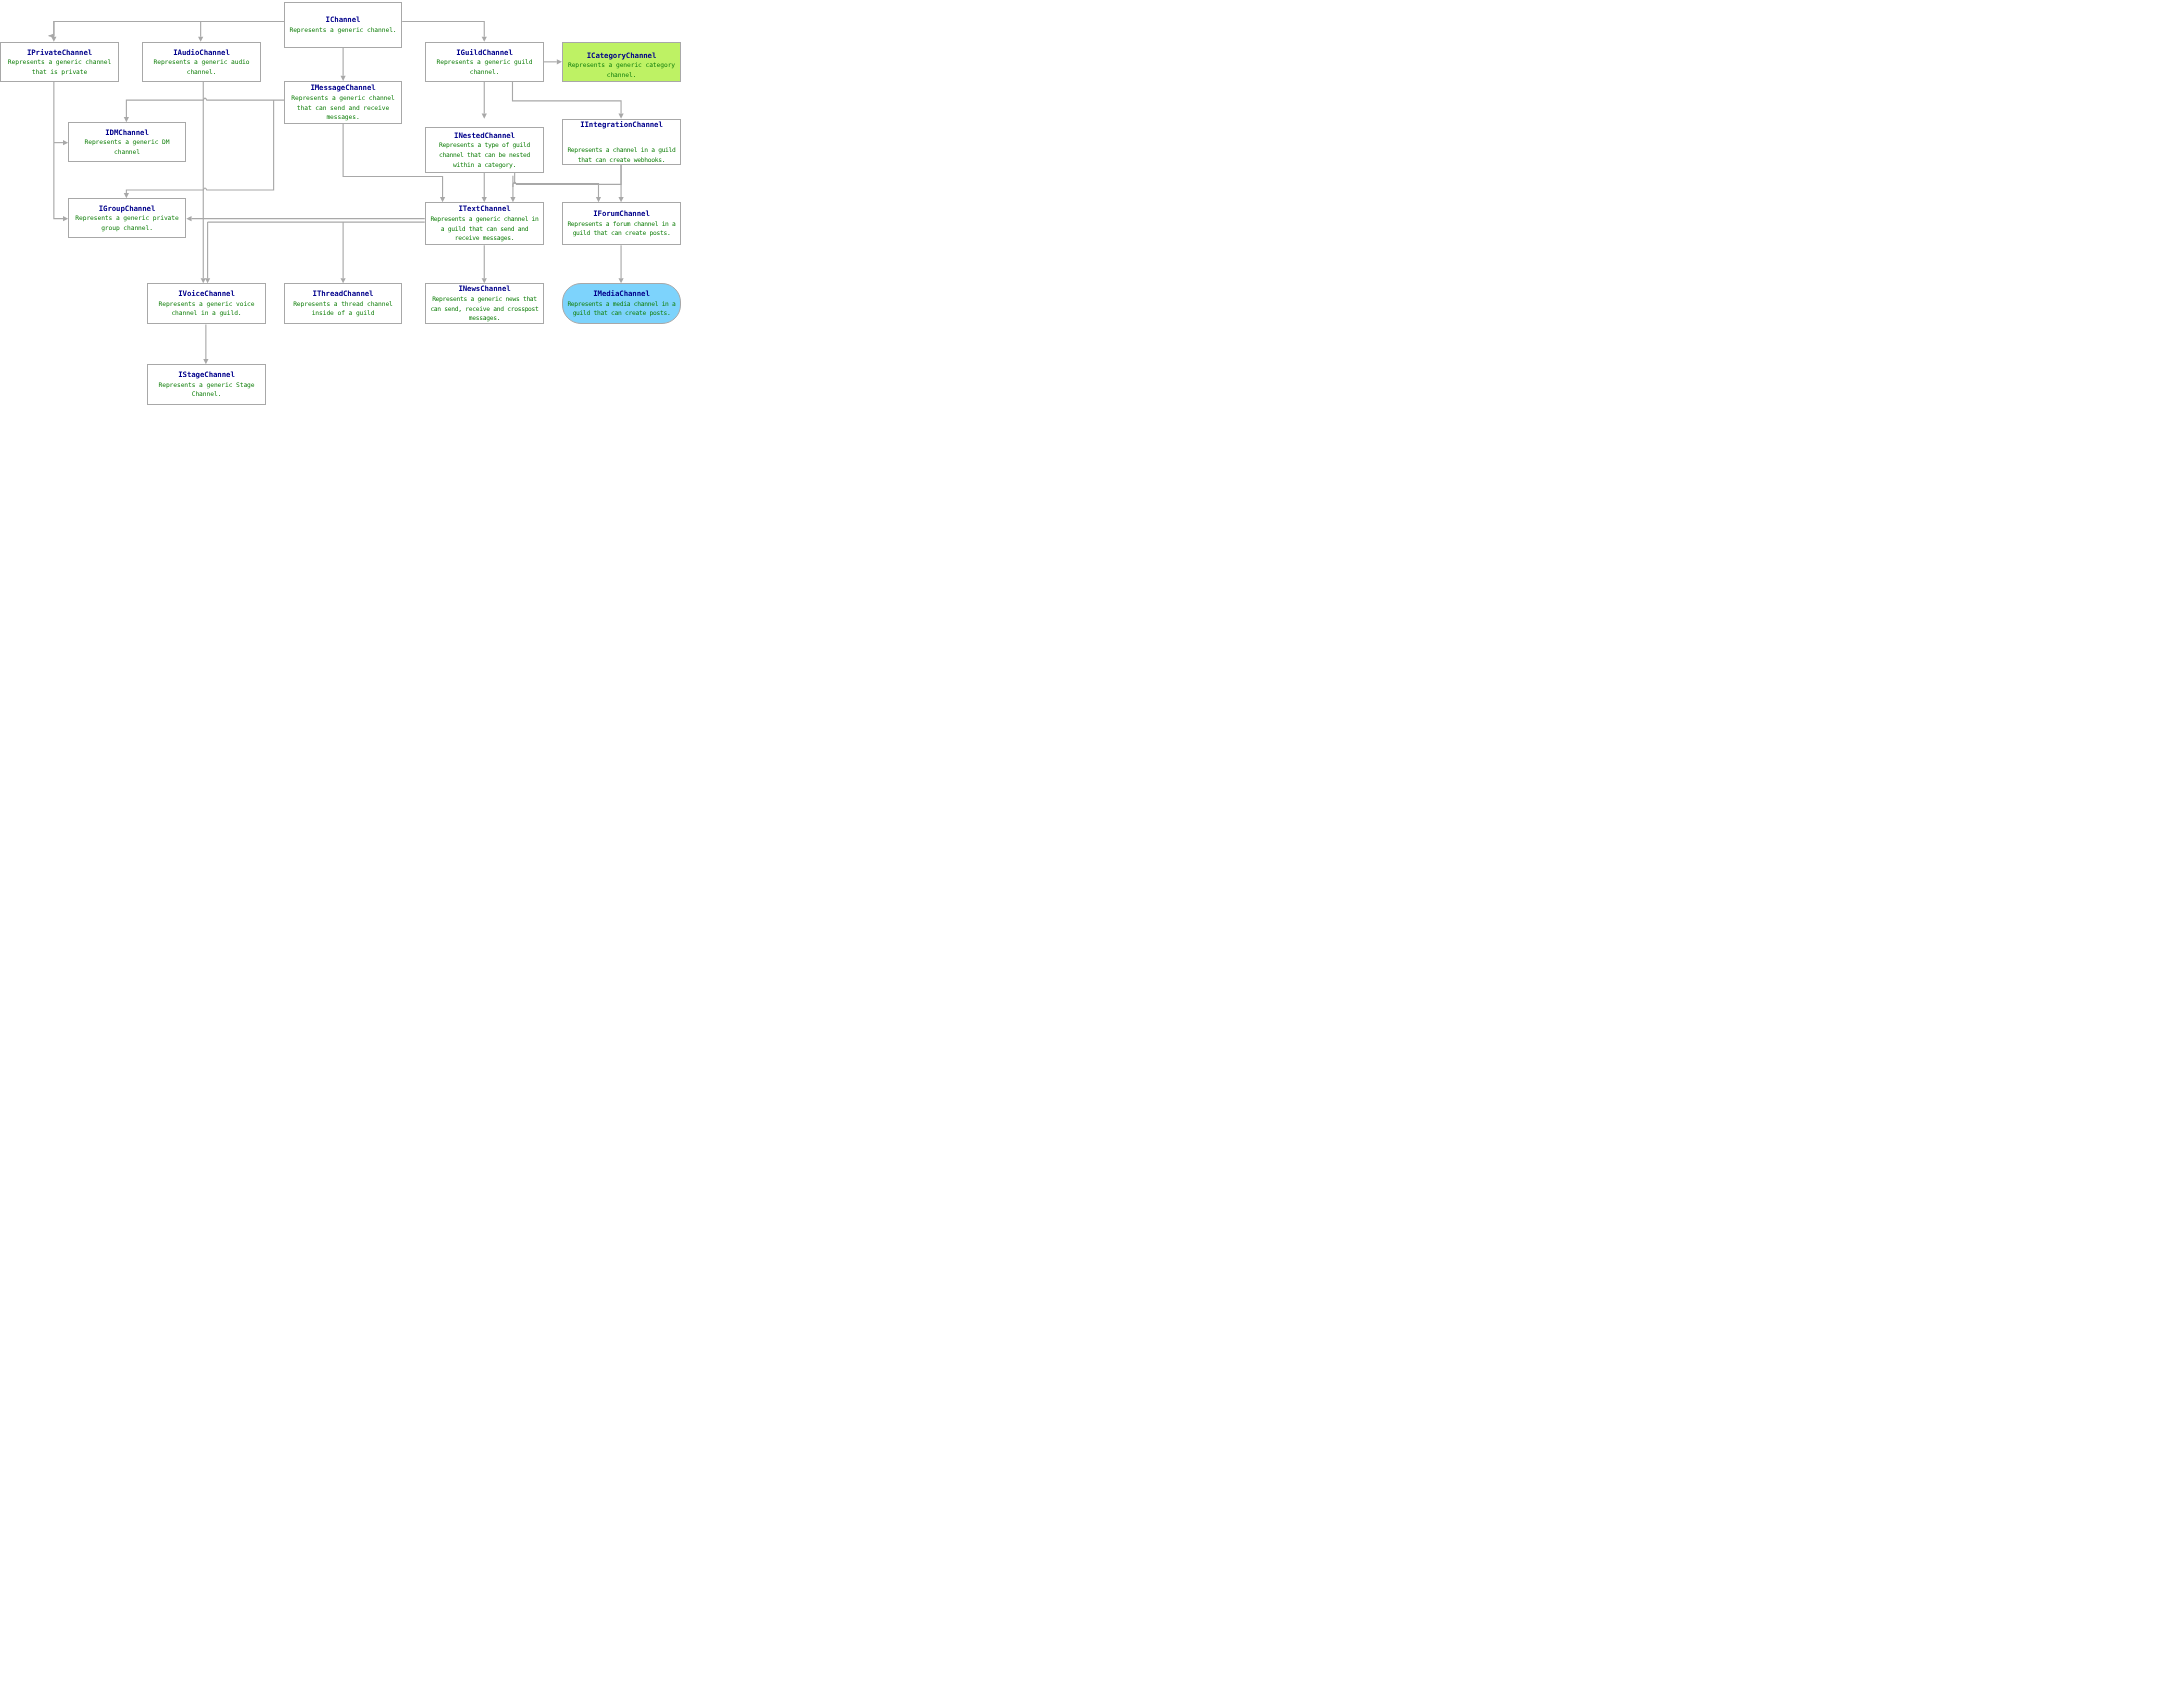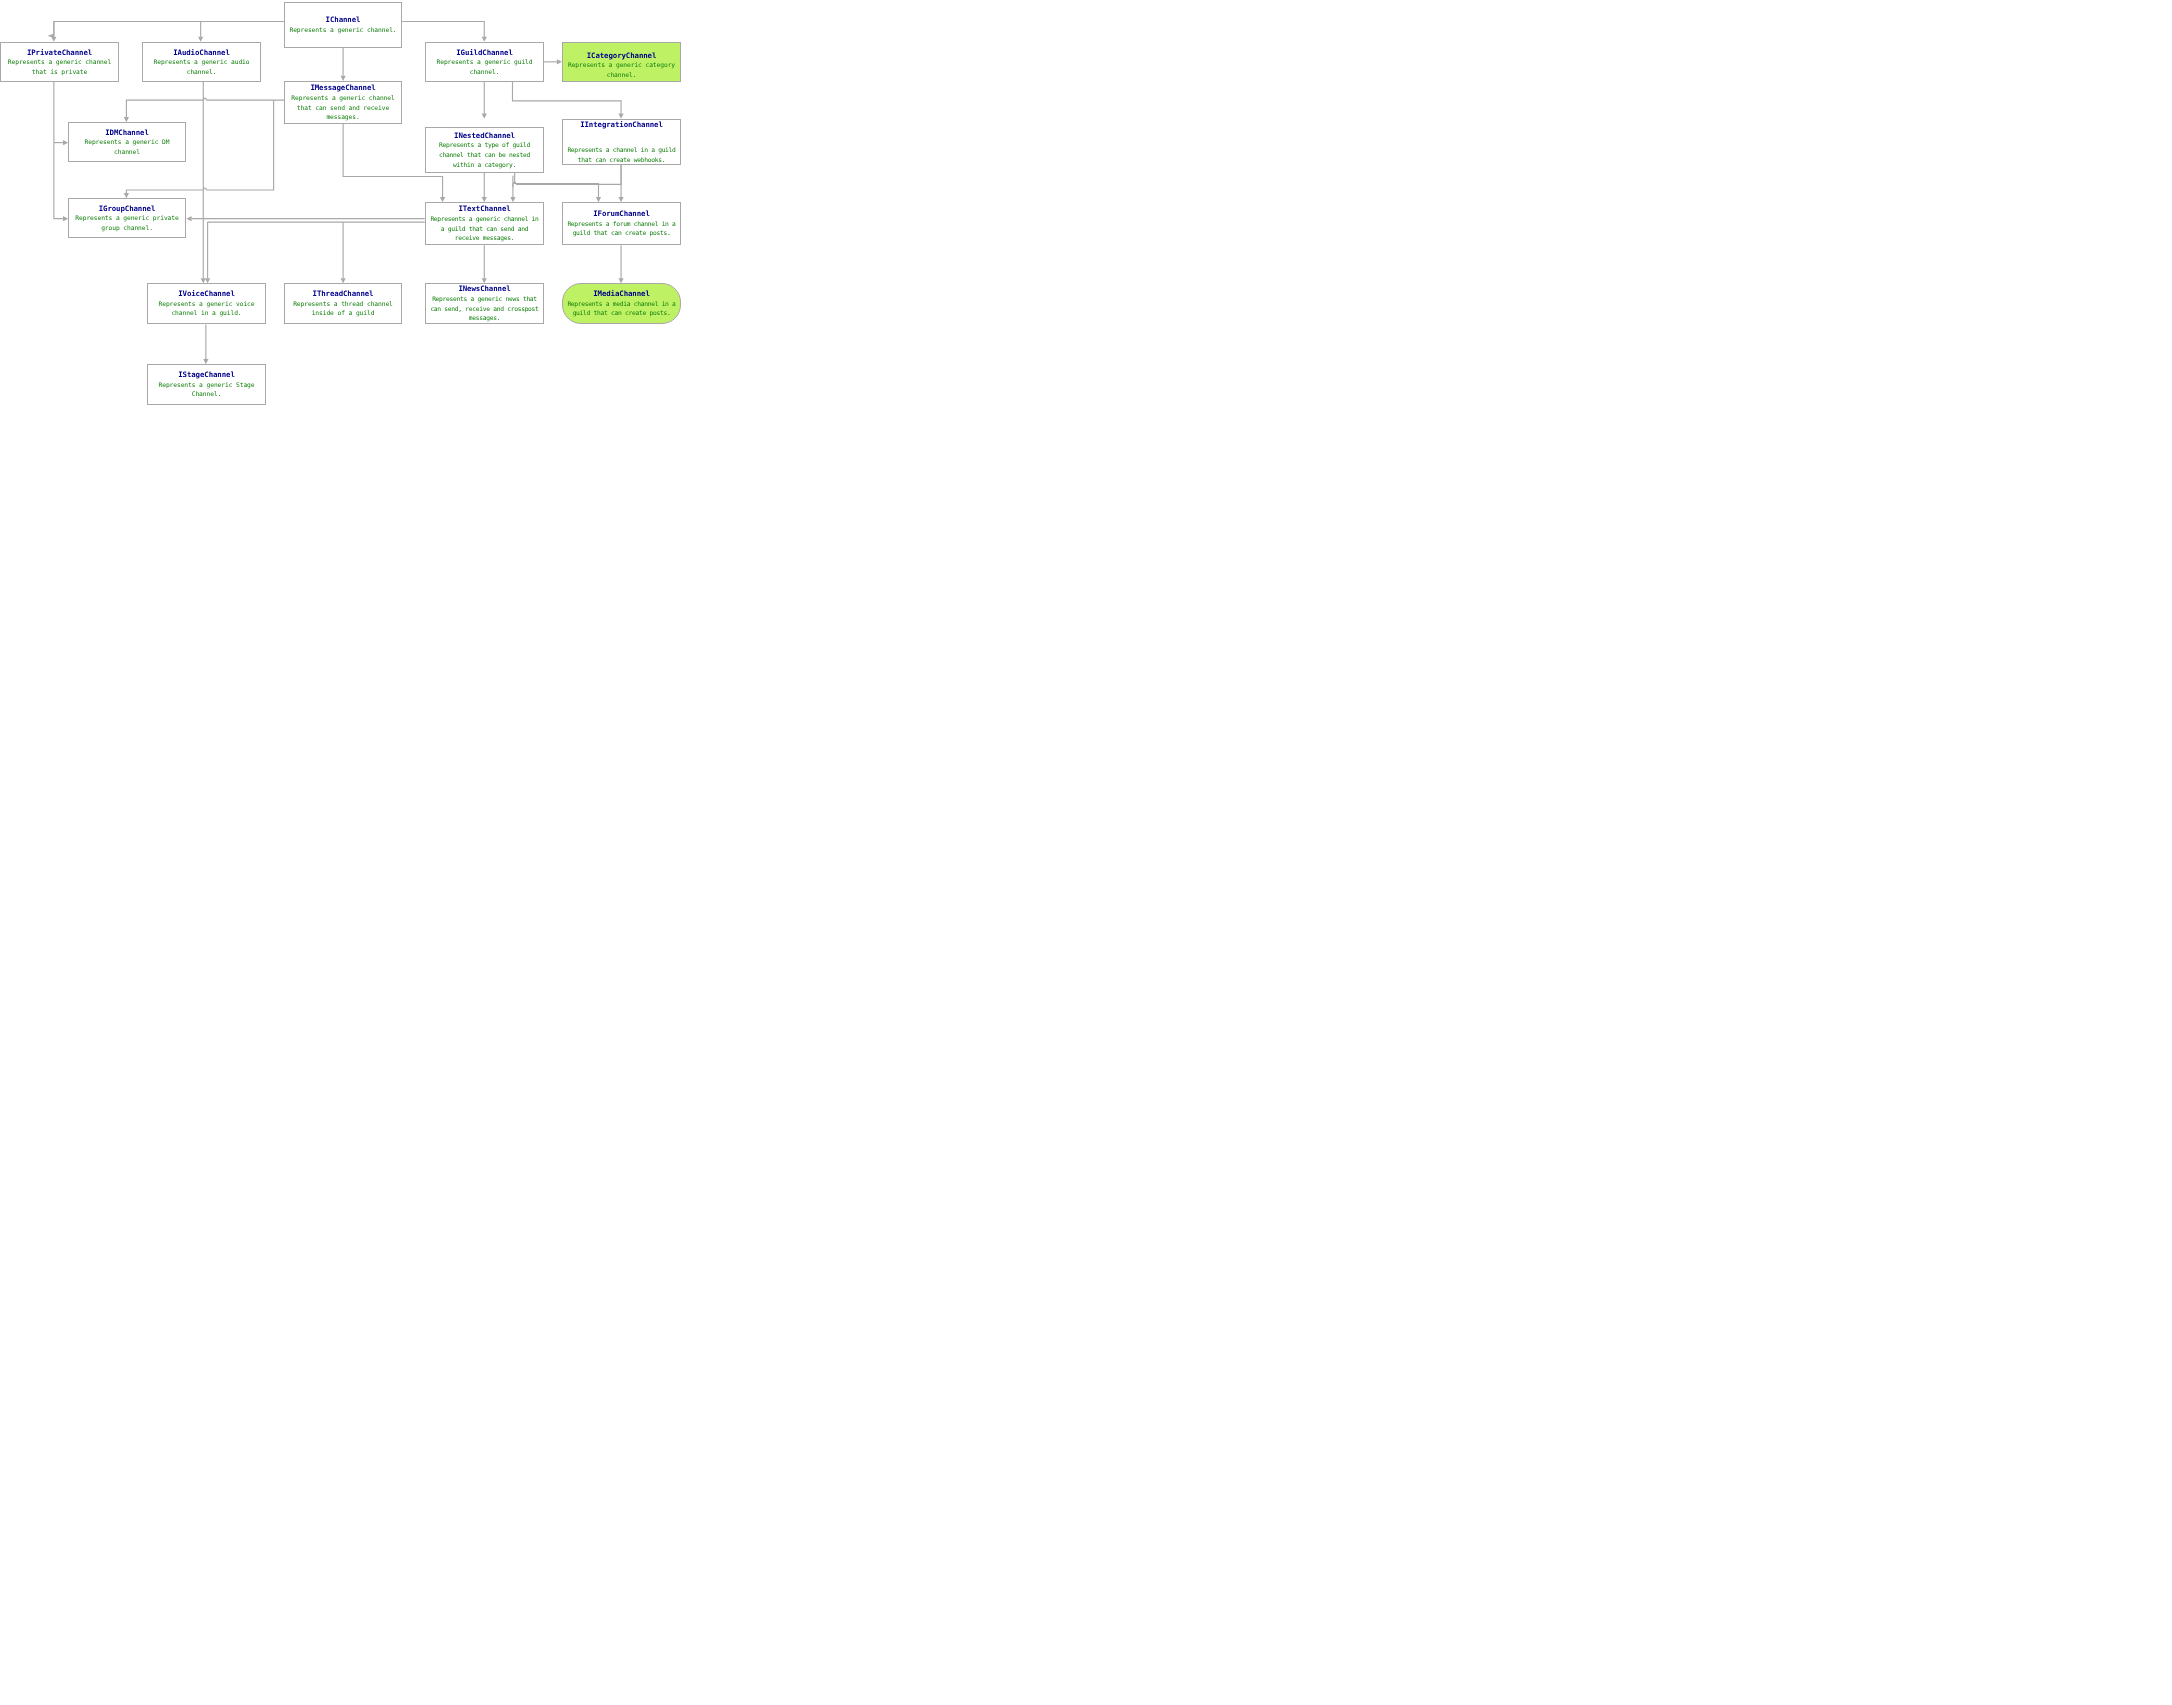--- a/index.html
+++ b/index.html
@@ -227,21 +227,21 @@
     <div class="uml-node" style="left: 284px; top: 283px; width: 118px; height: 41px; border-color: rgb(168, 168, 168); background: rgb(255, 255, 255);">
       <div class="node-title" style="color: rgb(0, 0, 139);">IThreadChannel</div>
       <div class="node-desc" style="color: rgb(21, 129, 15);">Represents a thread channel inside of a guild</div>
     </div>
 
     <div class="uml-node" style="left: 425px; top: 283px; width: 119px; height: 41px; border-color: rgb(168, 168, 168); background: rgb(255, 255, 255);">
       <div class="node-title" style="color: rgb(0, 0, 139);">INewsChannel</div>
       <div class="node-desc tight" style="color: rgb(21, 129, 15);">Represents a generic news that can send, receive and crosspost messages.</div>
     </div>
 
-    <div class="uml-node" style="left: 562px; top: 283px; width: 119px; height: 41px; border-color: rgb(168, 168, 168); background: #bef264; border-radius: 19px;">
+    <div class="uml-node" style="left: 562px; top: 283px; width: 119px; height: 41px; border-color: rgb(168, 168, 168); background: #7dd3fc; border-radius: 19px;">
       <div class="node-title" style="color: rgb(0, 0, 139);">IMediaChannel</div>
       <div class="node-desc tight" style="color: rgb(21, 129, 15);">Represents a media channel in a guild that can create posts.</div>
     </div>
 
     <div class="uml-node" style="left: 147px; top: 364px; width: 119px; height: 41px; border-color: rgb(168, 168, 168); background: rgb(255, 255, 255);">
       <div class="node-title" style="color: rgb(0, 0, 139);">IStageChannel</div>
       <div class="node-desc" style="color: rgb(21, 129, 15);">Represents a generic Stage Channel.</div>
     </div>
 
   </div>

